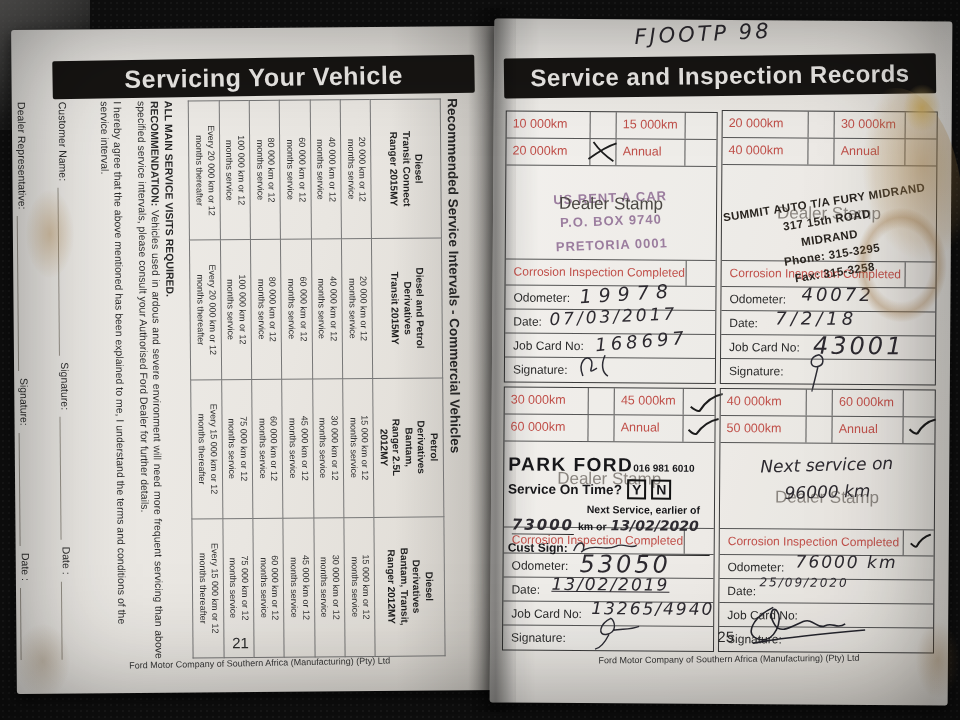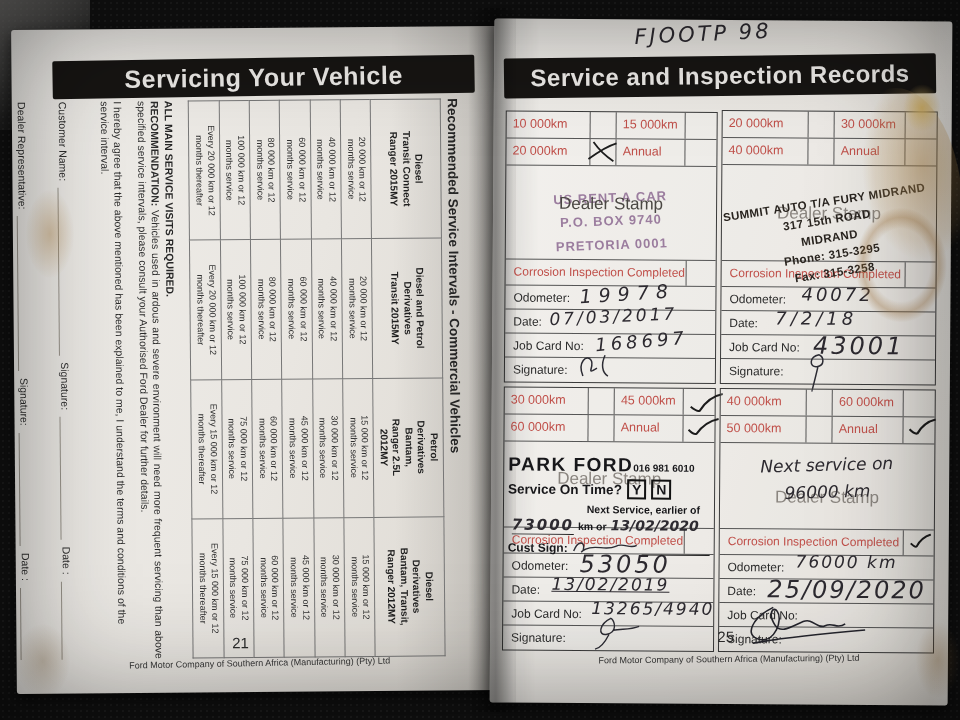--- a/index.html
+++ b/index.html
@@ -369,21 +369,21 @@
       <div class="c-lab">Corrosion Inspection Completed</div>
       <div class="c-cb">
         <svg class="mark" style="left:5px;top:3px;" width="24" height="18" viewBox="0 0 24 18">
           <path d="M2,10 C5,13 7,14 8,13 C11,7 16,3 22,1" stroke="#1c1c1c" stroke-width="2" fill="none"></path>
         </svg>
       </div>
     </div>
     <div class="f-row"><span>Odometer:</span>
       <span class="fv hand" style="left:76px;font-size:17px;letter-spacing:2px;">76000 km</span></div>
     <div class="f-row"><span>Date:</span>
-      <span class="fv hand" style="left:48px;font-size:24px;letter-spacing:2px;">25/09/2020</span></div>
+      <span class="fv hand" style="left:40px;font-size:12px;letter-spacing:2px;">25/09/2020</span></div>
     <div class="f-row"><span>Job Card No:</span>
       <span class="fv hand" style="left:92px;font-size:16px;"></span></div>
     <div class="f-row"><span>Signature:</span>
       <svg class="mark" style="left:14px;top:-28px;" width="140" height="52" viewBox="0 0 140 52">
         <path d="M40,8 C20,18 10,36 26,40 C42,44 50,20 44,12 C40,6 34,14 42,26 C48,35 60,26 70,22 C80,18 84,30 92,26 C100,22 104,30 112,24 M20,44 C50,38 90,34 132,30" stroke="#24242c" stroke-width="1.6" fill="none"></path>
       </svg></div>
   </div>
 
   <div class="pagenum" style="left:196px;top:608px;width:48px;text-align:right;">25</div>
   <div class="footer" style="left:50px;right:30px;top:634px;transform:rotate(-1deg);">Ford Motor Company of Southern Africa (Manufacturing) (Pty) Ltd</div>

